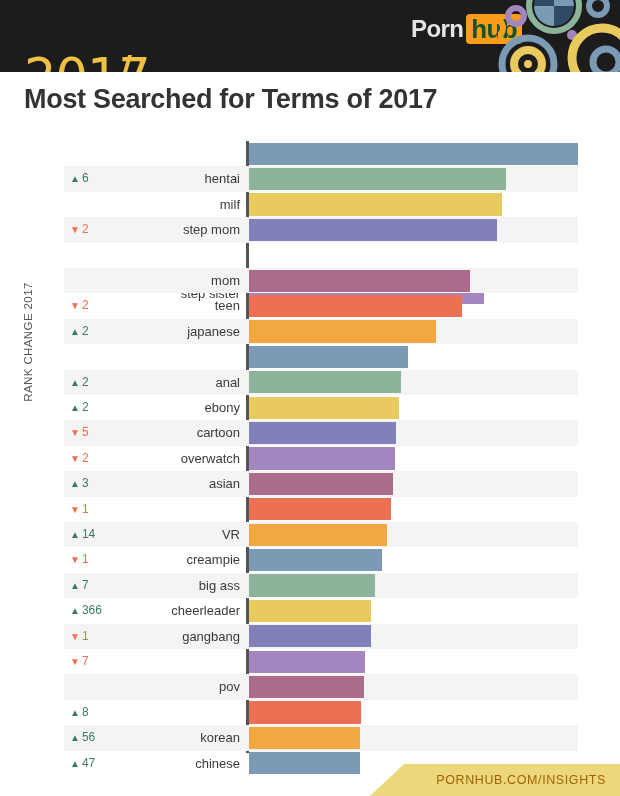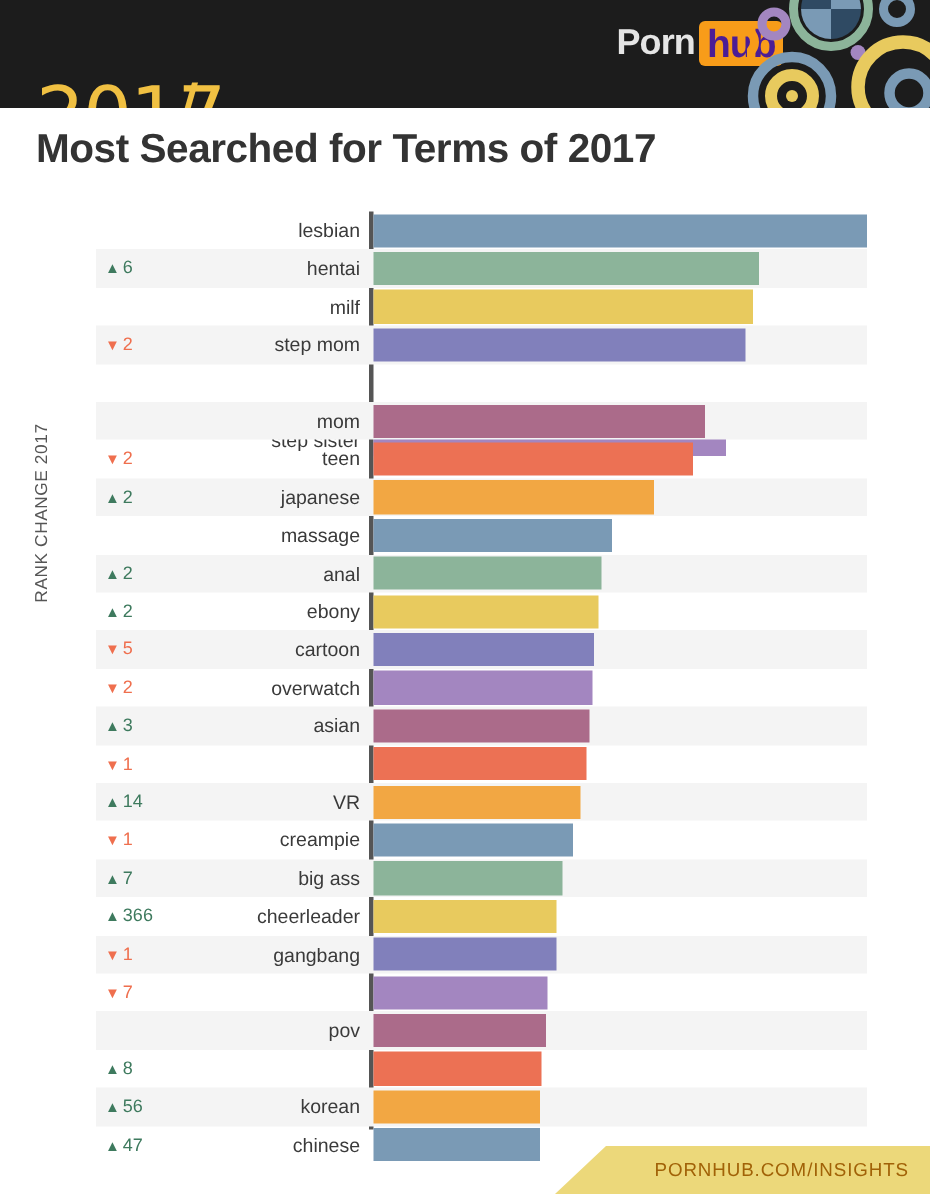--- a/index.html
+++ b/index.html
@@ -34,21 +34,21 @@
   }
 
   #phlogo{position:absolute;left:411px;top:14px;height:30px;}
   #ph-porn{
     display:inline-block;vertical-align:top;
     font-size:24px;line-height:30px;font-weight:bold;color:#e5e5e5;
     letter-spacing:-.6px;
   }
   #ph-hub{
     display:inline-block;vertical-align:top;margin-left:3px;
-    background:#f89c19;color:#4c1d95;font-weight:bold;
+    background:#f89c19;color:#14532d;font-weight:bold;
     font-size:26px;line-height:26px;padding:2px 5px 2px 5px;
     border-radius:4px;letter-spacing:-.6px;
   }
   #circles{position:absolute;left:498px;top:-18px;width:122px;height:92px;}
 
   
   #title{
     position:absolute;left:24px;top:84px;
     font-size:27px;font-weight:bold;color:#333333;letter-spacing:-.3px;
     white-space:nowrap;
@@ -143,21 +143,20 @@
 </div>
 
 <div id="title">Most Searched for Terms of 2017</div>
 
 <div id="chart">
   <div id="axis-title">RANK CHANGE 2017</div>
   <div id="axis-line"></div>
   <div id="rows">
       <div class="row" style="top: 0px;">
         <div class="stripe"></div>
-        <div class="term">lesbian</div>
         <div class="bar" style="width: 329px; background: rgb(122, 154, 181);"></div>
       </div>
       <div class="row alt" style="top: 25.4px;">
         <div class="stripe"></div>
         <div class="rc up"><span class="tri">▲</span><span>6</span></div>
         <div class="term">hentai</div>
         <div class="bar" style="width: 256.949px; background: rgb(140, 180, 154);"></div>
       </div>
       <div class="row" style="top: 50.8px;">
         <div class="stripe"></div>
@@ -187,21 +186,20 @@
         <div class="bar" style="width: 212.863px; background: rgb(236, 113, 84);"></div>
       </div>
       <div class="row alt" style="top: 177.8px;">
         <div class="stripe"></div>
         <div class="rc up"><span class="tri">▲</span><span>2</span></div>
         <div class="term">japanese</div>
         <div class="bar" style="width: 186.872px; background: rgb(242, 167, 67);"></div>
       </div>
       <div class="row" style="top: 203.2px;">
         <div class="stripe"></div>
-        <div class="term">massage</div>
         <div class="bar" style="width: 158.907px; background: rgb(122, 154, 181);"></div>
       </div>
       <div class="row alt" style="top: 228.6px;">
         <div class="stripe"></div>
         <div class="rc up"><span class="tri">▲</span><span>2</span></div>
         <div class="term">anal</div>
         <div class="bar" style="width: 151.998px; background: rgb(140, 180, 154);"></div>
       </div>
       <div class="row" style="top: 254px;">
         <div class="stripe"></div>

